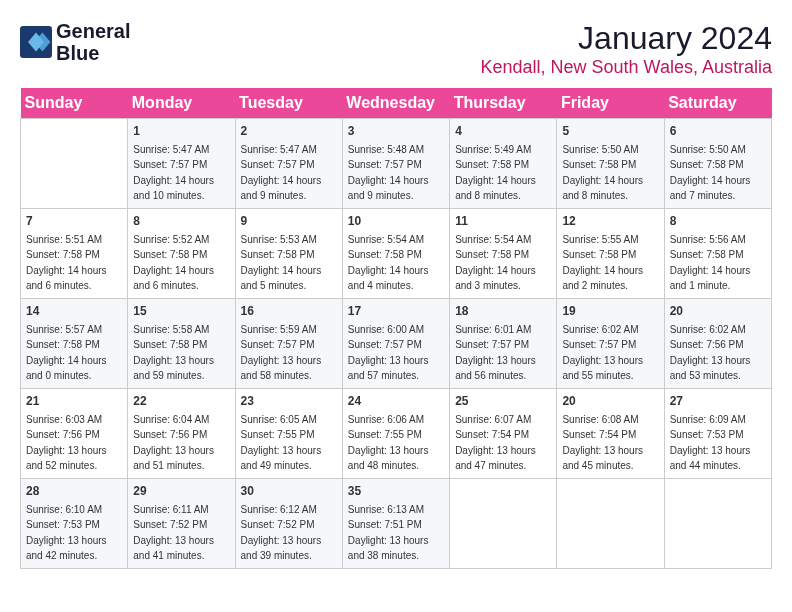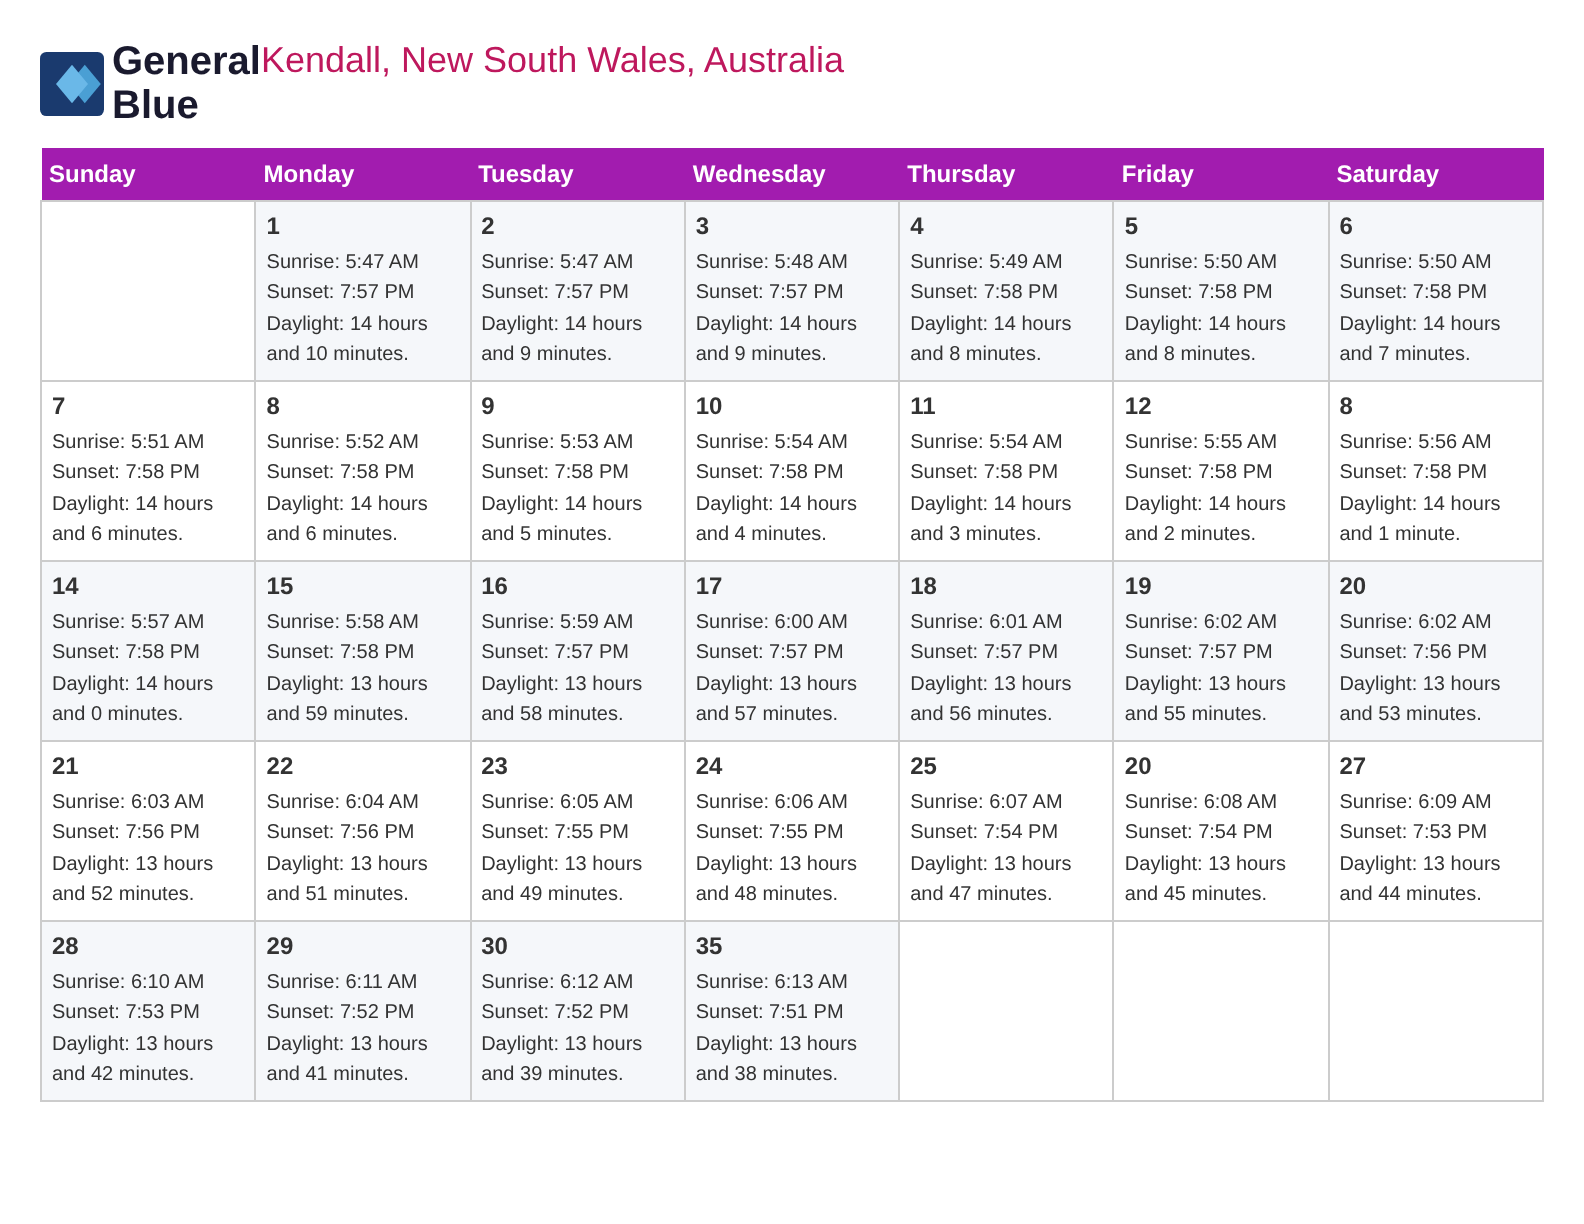--- a/index.html
+++ b/index.html
@@ -5,21 +5,21 @@
     * { box-sizing: border-box; margin: 0; padding: 0; }
     body {
       font-family: Arial, sans-serif;
       background: #fff;
       width: 792px;
       min-height: 612px;
       padding: 20px;
     }
     .header {
       display: flex;
-      justify-content: flex-start;
+      justify-content: space-between;
       align-items: flex-start;
       margin-bottom: 10px;
     }
     .logo {
       display: flex;
       align-items: center;
       gap: 4px;
     }
     .logo-text {
       font-size: 20px;
@@ -45,25 +45,25 @@
     .location-title {
       font-size: 18px;
       color: #be185d;
     }
     table {
       width: 100%;
       border-collapse: collapse;
       font-size: 11px;
     }
     thead tr th {
-      background-color: #a21caf;
+      background-color: #ec4899;
       color: #fff;
       padding: 6px 4px;
       text-align: left;
-      font-size: 12px;
+      font-size: 16px;
       font-weight: bold;
     }
     tbody tr td {
       border: 1px solid #ccc;
       vertical-align: top;
       padding: 4px 5px;
       width: 107px;
       min-height: 70px;
       height: 90px;
       color: #333;
@@ -99,20 +99,21 @@
       <rect x="0" y="0" width="40" height="40" fill="#1a3a6e" rx="4"></rect>
       <polygon points="28,8 38,20 28,32 18,20" fill="#4a9fd4"></polygon>
       <polygon points="20,8 30,20 20,32 10,20" fill="#6ab8e8"></polygon>
     </svg>
     <div class="logo-text">
       <span>General</span>
       <span>Blue</span>
     </div>
   </div>
   <div class="title-block">
+    <div class="month-title">January 2024</div>
     <div class="location-title">Kendall, New South Wales, Australia</div>
   </div>
 </div>
 
 <table>
   <thead>
     <tr>
 
     <th>Sunday</th>
         <th>Monday</th>

